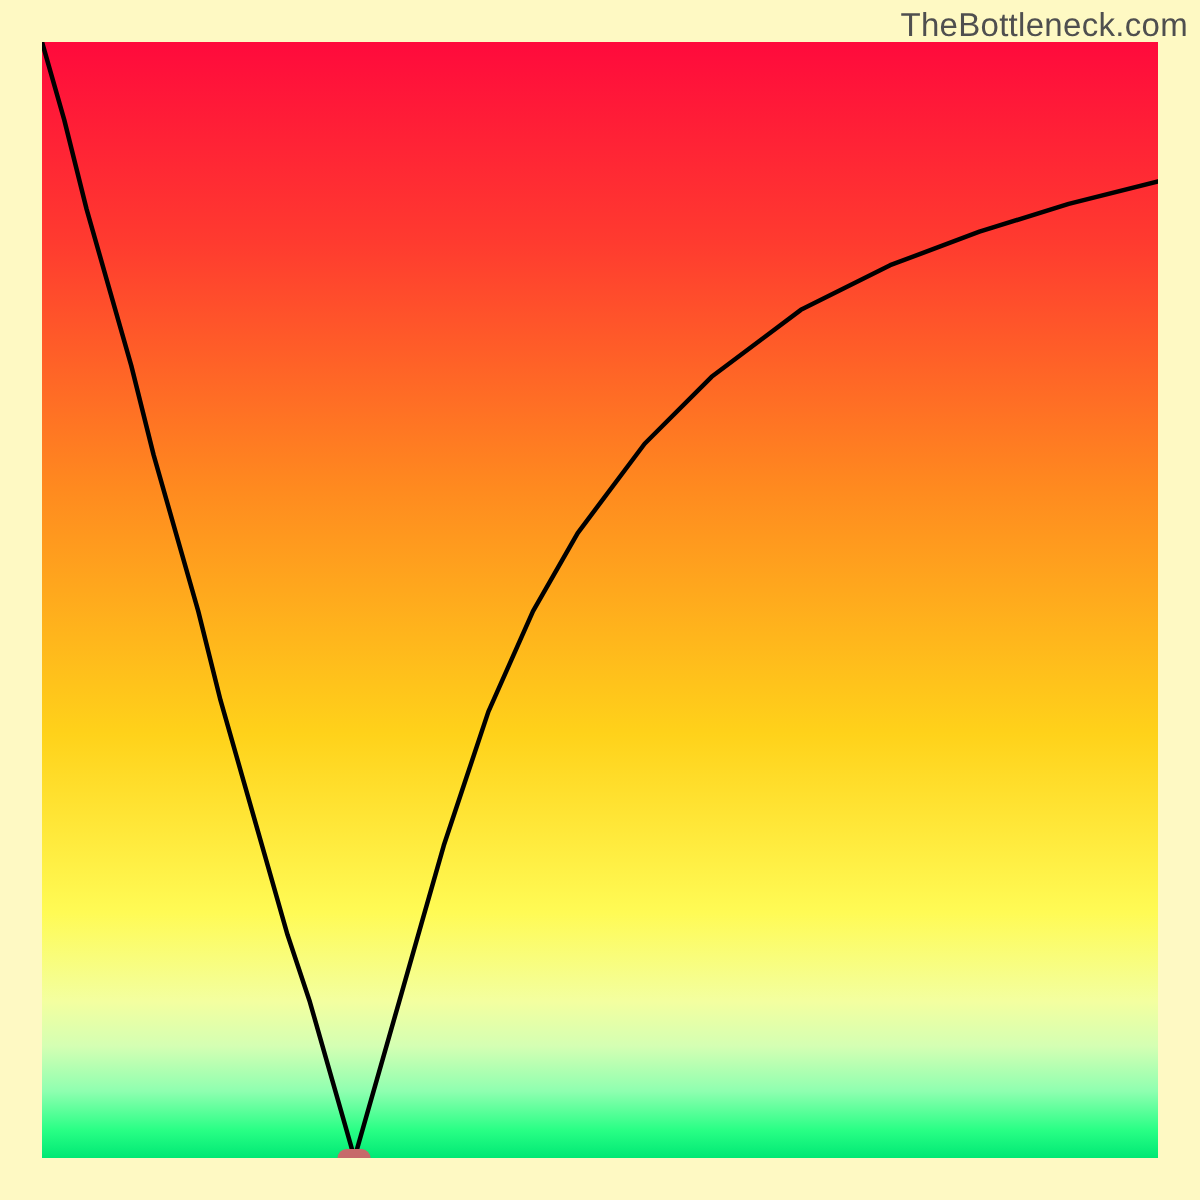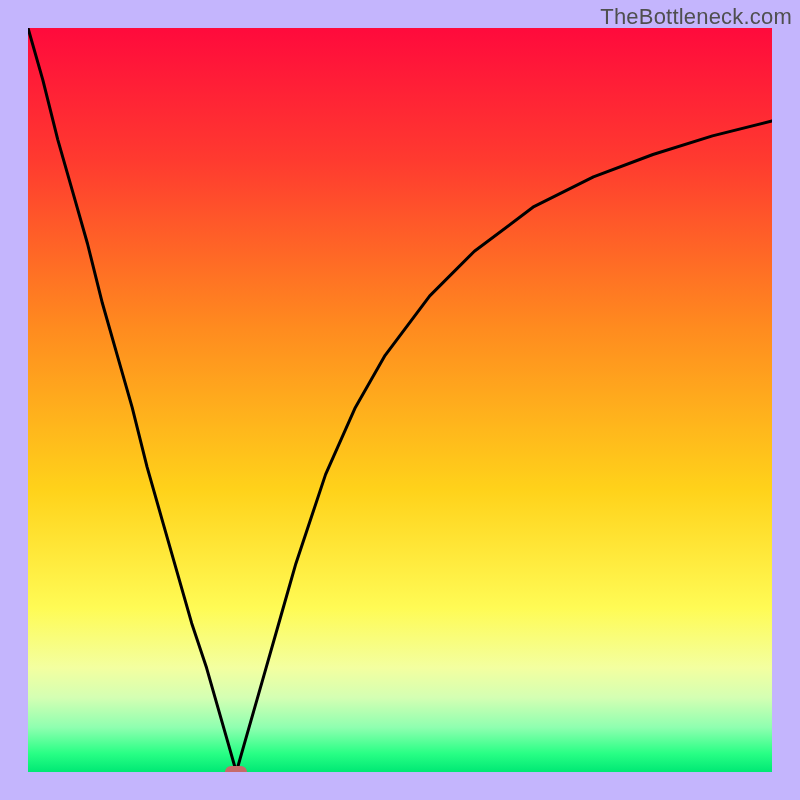--- a/index.html
+++ b/index.html
@@ -7,21 +7,21 @@
     padding: 0;
     width: 800px;
     height: 800px;
     overflow: hidden;
     font-family: Arial, Helvetica, sans-serif;
   }
   .frame {
     position: relative;
     width: 800px;
     height: 800px;
-    background: #c4b5fd;
+    background: #fef9c3;
   }
   .plot-area {
     position: absolute;
     left: 28px;
     top: 28px;
     width: 744px;
     height: 744px;
     overflow: hidden;
   }
   .watermark {

